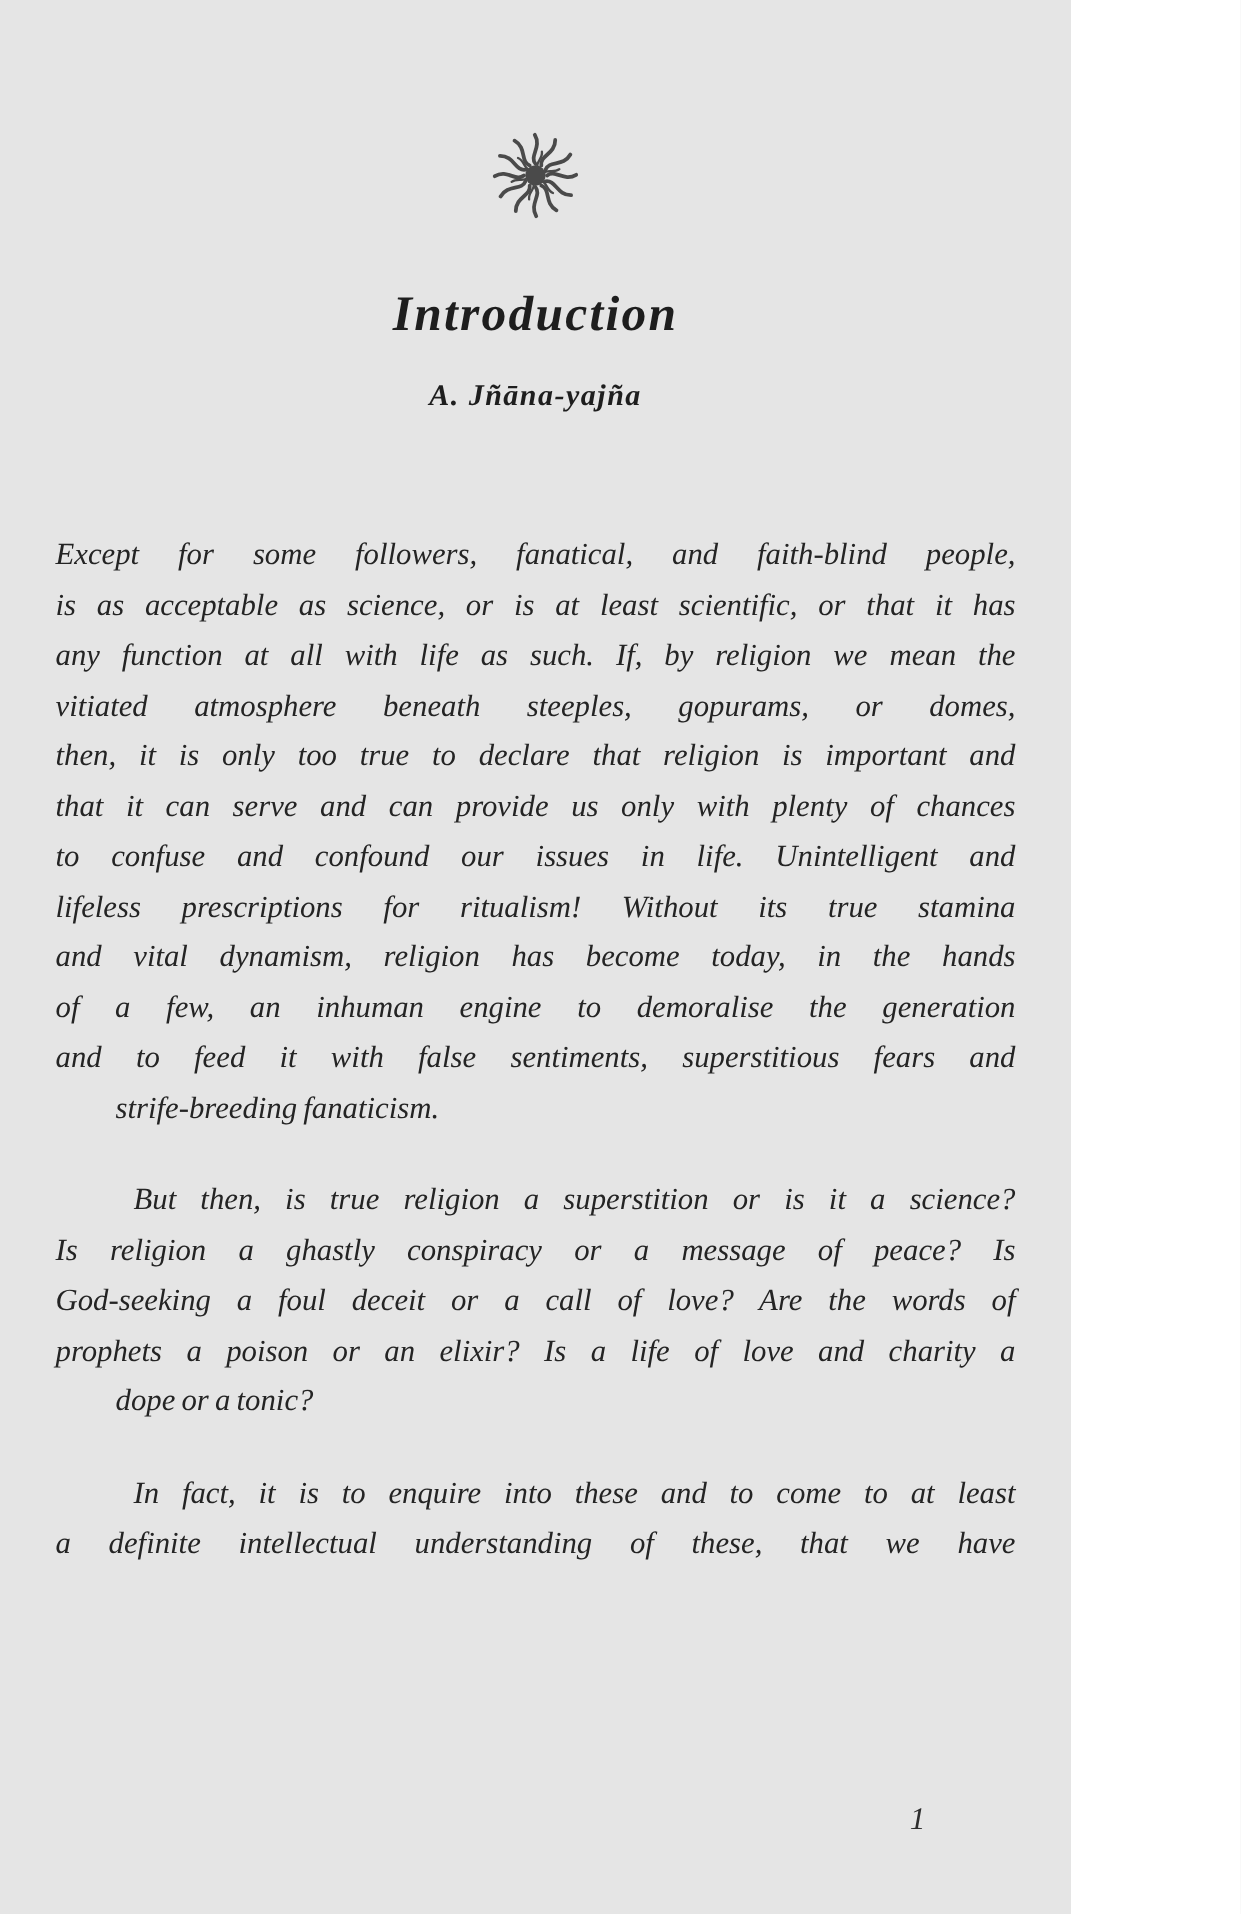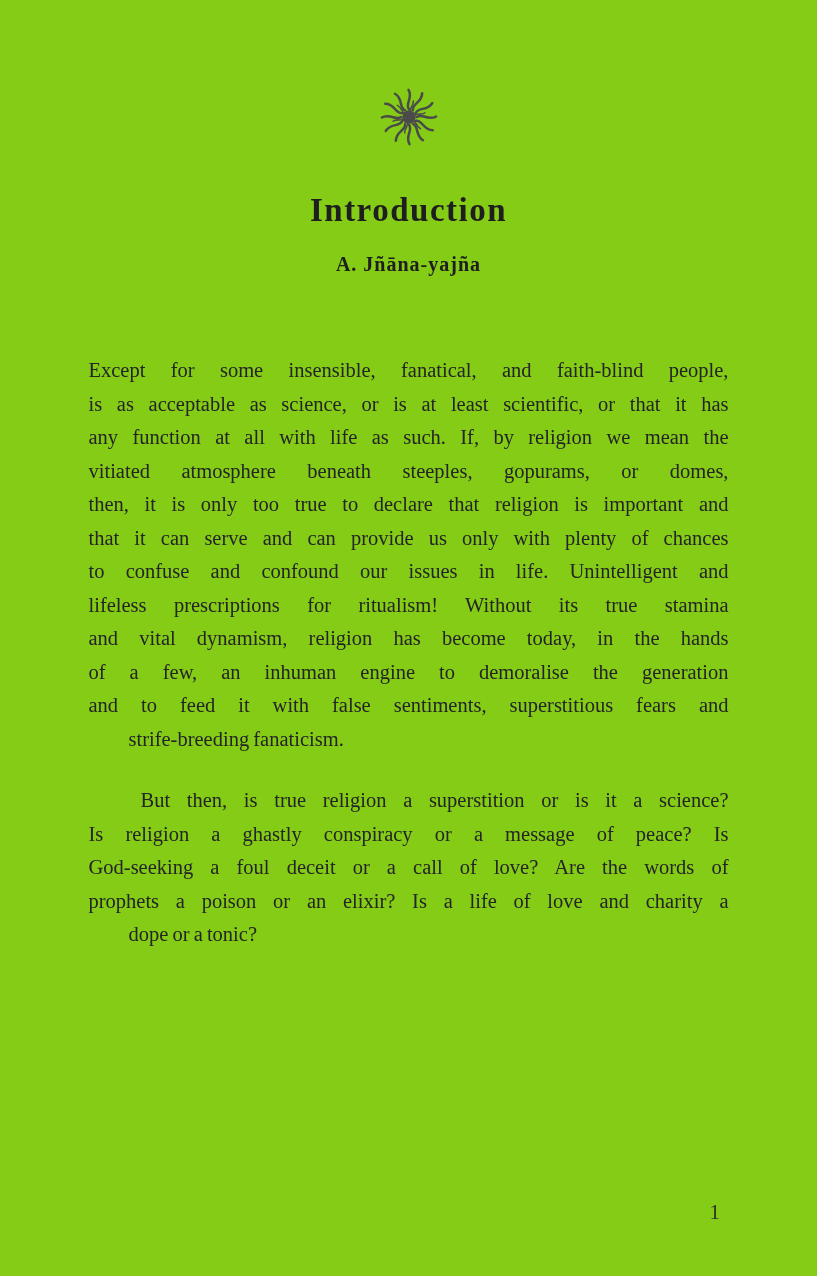--- a/index.html
+++ b/index.html
@@ -1,24 +1,25 @@
 <!DOCTYPE html>
 <html><head>
 <meta charset="utf-8">
 <style>
   * { margin: 0; padding: 0; box-sizing: border-box; }
   html, body { background: #ffffff; }
   .page {
     position: relative;
-    width: 817px;
+    width: 714px;
     height: 1276px;
-    background: #84cc16;
+    background: #e5e5e5;
     overflow: hidden;
     font-family: "Liberation Serif", serif;
     color: #262626;
+    font-style: italic;
   }
   .ornament {
     margin: 86px auto 0 auto;
     width: 64px;
     height: 62px;
     display: flex;
     align-items: center;
     justify-content: center;
   }
   .title {
@@ -98,37 +99,41 @@
       <circle cx="32" cy="32" r="7" fill="currentColor"></circle>
     </svg>
   </div>
 
   <h1 class="title">Introduction</h1>
 
   <h2 class="subtitle">A. Jñāna-yajña</h2>
 
   <div class="body-text" id="body-text">
       <div class="paragraph">
-        <div class="line">Except for some insensible, fanatical, and faith-blind people,</div>
+        <div class="line">Except for some followers, fanatical, and faith-blind people,</div>
         <div class="line">is as acceptable as science, or is at least scientific, or that it has</div>
         <div class="line">any function at all with life as such. If, by religion we mean the</div>
         <div class="line">vitiated atmosphere beneath steeples, gopurams, or domes,</div>
         <div class="line">then, it is only too true to declare that religion is important and</div>
         <div class="line">that it can serve and can provide us only with plenty of chances</div>
         <div class="line">to confuse and confound our issues in life. Unintelligent and</div>
         <div class="line">lifeless prescriptions for ritualism! Without its true stamina</div>
         <div class="line">and vital dynamism, religion has become today, in the hands</div>
         <div class="line">of a few, an inhuman engine to demoralise the generation</div>
         <div class="line">and to feed it with false sentiments, superstitious fears and</div>
         <div class="line last">strife-breeding fanaticism.</div>
       </div>
       <div class="paragraph">
         <div class="line indent">But then, is true religion a superstition or is it a science?</div>
         <div class="line">Is religion a ghastly conspiracy or a message of peace? Is</div>
         <div class="line">God-seeking a foul deceit or a call of love? Are the words of</div>
         <div class="line">prophets a poison or an elixir? Is a life of love and charity a</div>
         <div class="line last">dope or a tonic?</div>
       </div>
+      <div class="paragraph">
+        <div class="line indent">In fact, it is to enquire into these and to come to at least</div>
+        <div class="line">a definite intellectual understanding of these, that we have</div>
+      </div>
     </div>
 
   <div class="page-number">1</div>
 
 </div>
 
 </body></html>

